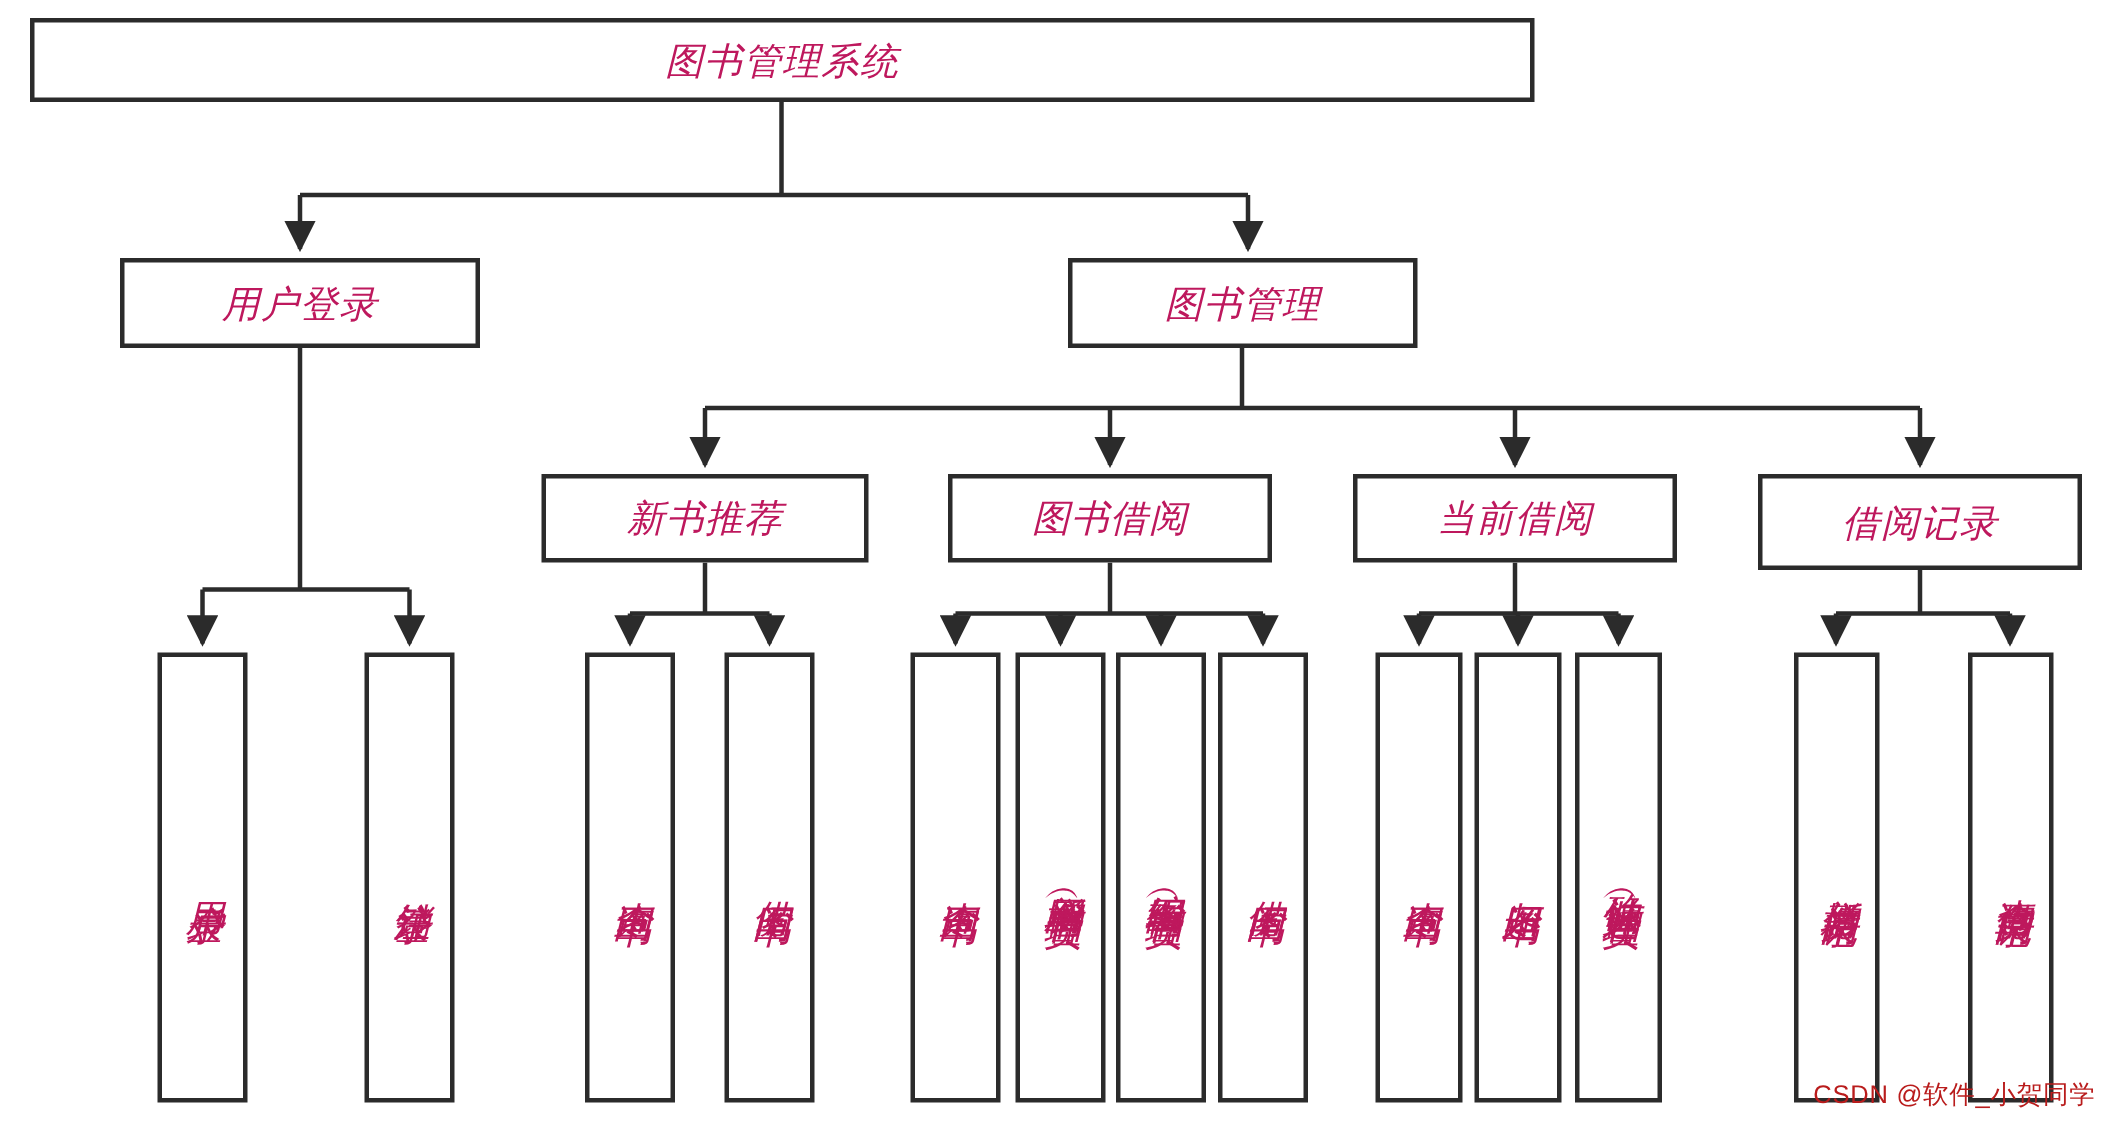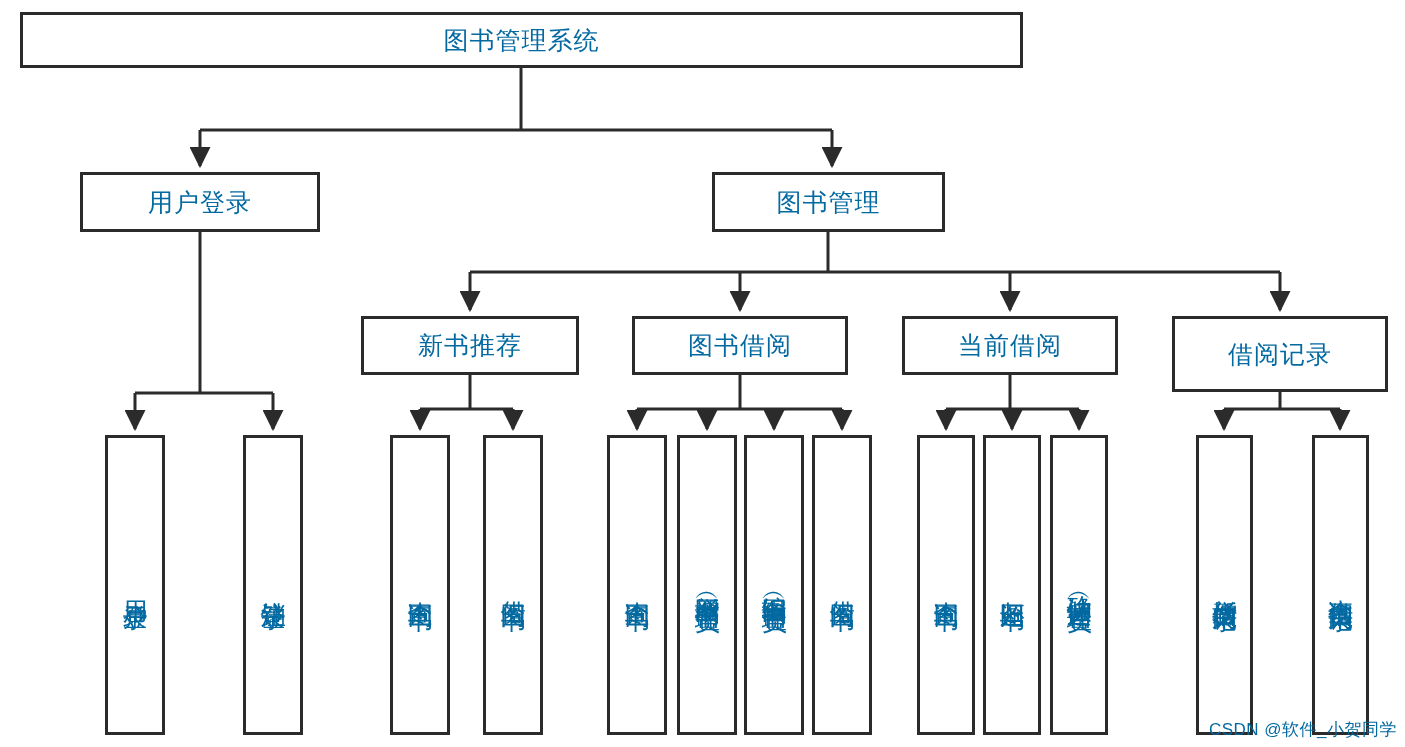--- a/index.html
+++ b/index.html
@@ -2,28 +2,28 @@
 <html><head>
 <meta charset="utf-8">
 <style>
   html,body{margin:0;padding:0;background:#ffffff;}
   body{width:1405px;height:747px;overflow:hidden;
        font-family:"Liberation Sans","DejaVu Sans",sans-serif;}
   #diagram-root{position:relative;width:1405px;height:747px;background:#fff;}
   svg#edges{position:absolute;left:0;top:0;width:1405px;height:747px;}
   .node{position:absolute;box-sizing:border-box;background:#ffffff;
         border:3px solid #2b2b2b;display:flex;align-items:center;
-        justify-content:center;color:#0369a1;}
+        justify-content:center;color:#be185d;font-style:italic;}
   .node.horiz{font-size:25px;letter-spacing:1px;}
   .node.vert{writing-mode:vertical-rl;text-orientation:upright;
              font-size:25px;line-height:1.18;letter-spacing:2px;
              padding:6px 0;white-space:nowrap;}
   .node.vert .txt{writing-mode:vertical-rl;text-orientation:upright;}
   #watermark{position:absolute;right:8px;bottom:6px;font-size:17px;
-             color:#0369a1;letter-spacing:0.5px;user-select:none;}
+             color:#b91c1c;letter-spacing:0.5px;user-select:none;}
 </style>
 </head>
 <body>
 
 <div id="diagram-root">
 
   <svg id="edges" viewBox="0 0 1405 747" xmlns="http://www.w3.org/2000/svg">
     <defs>
       <marker id="arrow" viewBox="0 0 10 10" refX="9" refY="5" markerWidth="7" markerHeight="7" orient="auto-start-reverse">
         <path d="M 0 0 L 10 5 L 0 10 z" fill="#2b2b2b"></path>
@@ -86,21 +86,21 @@
 
   <div class="node horiz" style="left:632px;top:316px;width:216px;height:59px;">
     <span>图书借阅</span>
   </div>
   <div class="node horiz" style="left:361px;top:316px;width:218px;height:59px;">
     <span>新书推荐</span>
   </div>
   <div class="node horiz" style="left:902px;top:316px;width:216px;height:59px;">
     <span>当前借阅</span>
   </div>
-  <div class="node horiz" style="left:1172px;top:316px;width:216px;height:76px;">
+  <div class="node horiz" style="left:1172px;top:316px;width:216px;height:64px;">
     <span>借阅记录</span>
   </div>
 
   <div class="node vert" style="left:105px;top:435px;width:60px;height:300px;">
     <span class="txt">用户登录</span>
   </div>
   <div class="node vert" style="left:243px;top:435px;width:60px;height:300px;">
     <span class="txt">注销登录</span>
   </div>
 

